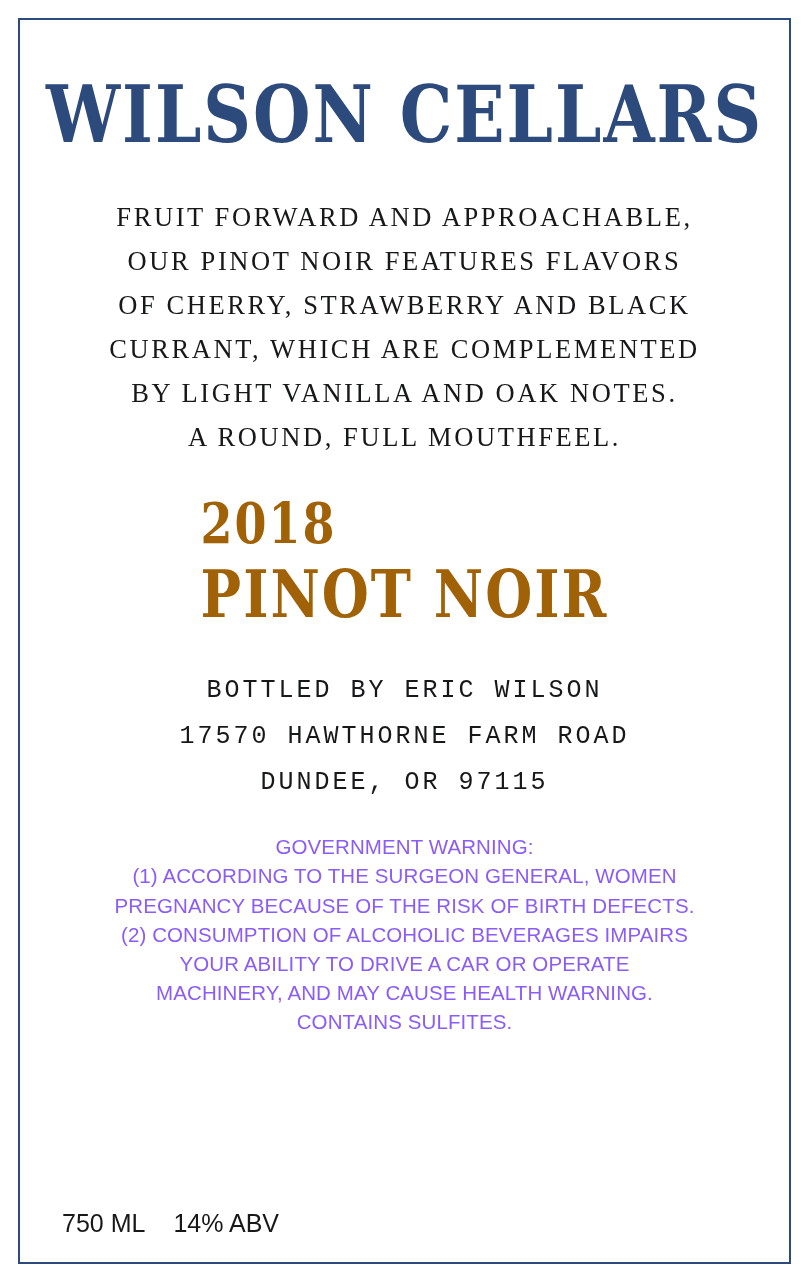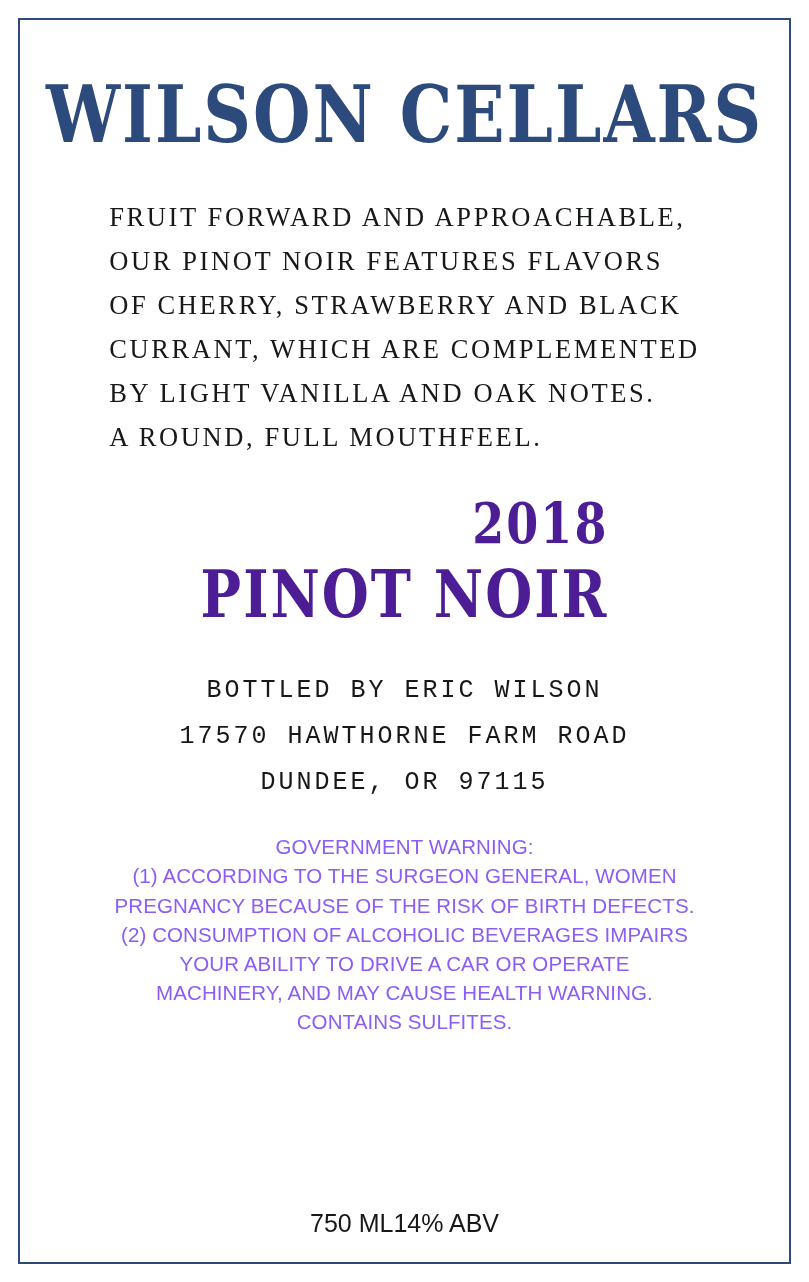--- a/index.html
+++ b/index.html
@@ -53,36 +53,37 @@
     line-height: 1;
     text-align: center;
     margin: 0 0 8px 0;
     transform: scaleY(1.18);
     transform-origin: center top;
     white-space: nowrap;
   }
 
   .description {
     margin-top: 46px;
+    text-align: center;
     font-family: "Liberation Serif", serif;
     font-size: 26.5px;
     letter-spacing: 2.6px;
     line-height: 1.66;
     color: #17181a;
     max-width: 690px;
   }
   .description .line {
     display: block;
     white-space: nowrap;
   }
 
   .vintage-block {
     margin-top: 34px;
-    text-align: right;
-    color: #4c1d95;
+    text-align: left;
+    color: #a16207;
     font-family: "DejaVu Serif", "Liberation Serif", serif;
     font-weight: bold;
   }
   .vintage-year {
     font-size: 46px;
     line-height: 1.05;
     letter-spacing: 2px;
     transform: scaleY(1.22);
     transform-origin: center top;
     display: block;
@@ -119,25 +120,26 @@
     max-width: 700px;
   }
   .gov-warning .line { display: block; }
 
   .footer-row {
     position: absolute;
     left: 44px;
     right: 44px;
     bottom: 26px;
     display: flex;
-    justify-content: center;
+    justify-content: flex-start;
     align-items: flex-end;
     font-family: "Liberation Sans", sans-serif;
     font-size: 25px;
     color: #17181a;
+    gap: 28px;
   }
 </style>
 </head>
 <body>
 
 <div class="label-canvas">
   <div class="label-border"></div>
 
   <div class="label-inner">
 

